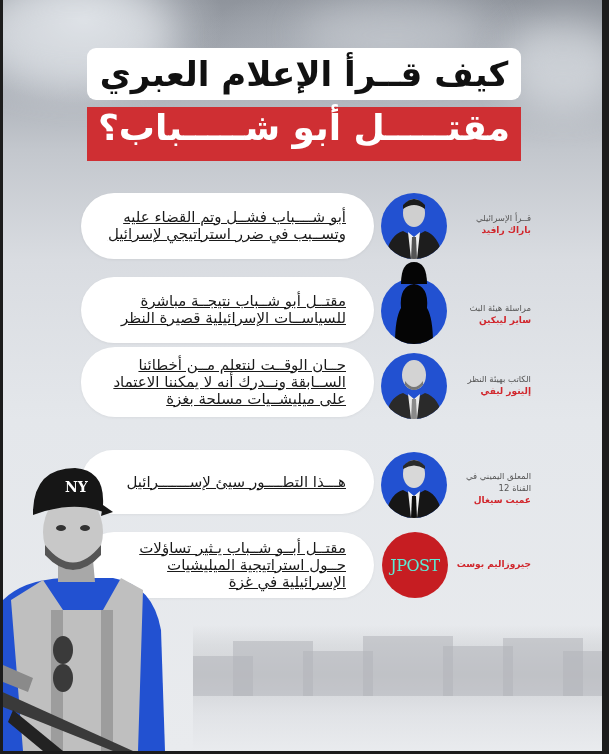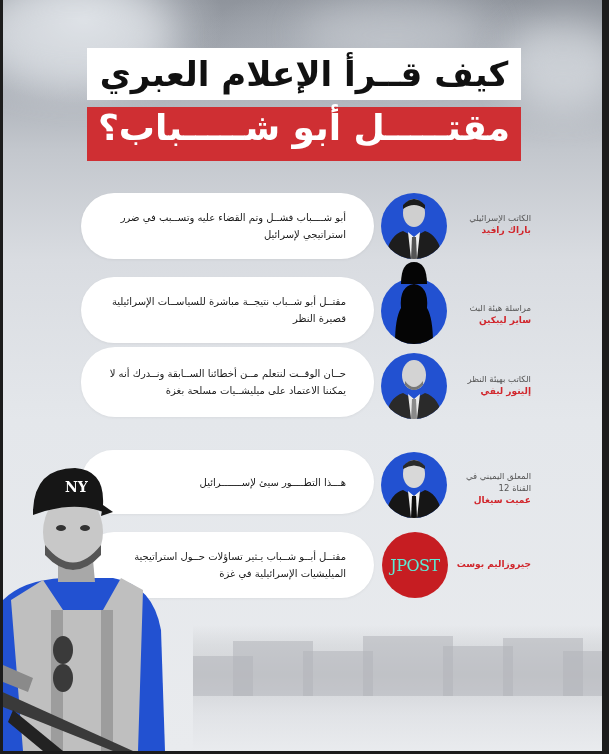--- a/index.html
+++ b/index.html
@@ -19,37 +19,38 @@
       position: absolute; left: 190px; top: 625px; width: 409px; height: 126px;
       background:
         linear-gradient(180deg, rgba(233,235,238,0) 0px, rgba(210,212,215,0.6) 20px, rgba(200,202,206,0.75) 50px, rgba(222,224,228,0.7) 90px, rgba(233,235,238,0.9) 126px);
     }
     .bldg { position: absolute; bottom: 55px; background: rgba(178,181,186,0.55); }
 
     .title-white {
       position: absolute; left: 84px; top: 48px; width: 434px; height: 52px;
       background: #ffffff; display: flex; align-items: center; justify-content: center;
       direction: rtl;
+      border-radius: 9px;
     }
     .title-white span { font-family: "DejaVu Sans", sans-serif; font-weight: bold; font-size: 34px; color: #111; letter-spacing: 0px; }
     .title-red {
       position: absolute; left: 84px; top: 107px; width: 434px; height: 54px;
       background: #cf2f33; display: flex; align-items: flex-start; justify-content: center;
       direction: rtl;
     }
     .title-red span { font-family: "DejaVu Sans", sans-serif; font-weight: bold; font-size: 36px; color: #ffffff; }
 
     .row { position: absolute; left: 0; width: 599px; height: 80px; }
     .bubble {
       position: absolute; left: 78px; width: 293px; background: #ffffff; border-radius: 34px;
       display: flex; align-items: center; justify-content: flex-start;
       direction: rtl; padding: 0 28px 0 18px;
       box-shadow: 0 1px 3px rgba(0,0,0,0.05);
     }
-    .bubble p { font-family: "DejaVu Sans", sans-serif; font-size: 10px; line-height: 17px; color: #1a1a1a; text-align: right; width: 100%; }
+    .bubble p { font-family: "DejaVu Sans", sans-serif; font-size: 15px; line-height: 17px; color: #1a1a1a; text-align: right; width: 100%; text-decoration: underline; }
 
     .avatar {
       position: absolute; left: 378px; width: 66px; height: 66px; border-radius: 50%;
       background: #2251d1; overflow: hidden;
     }
     .avatar svg { position: absolute; left: 0; top: 0; }
 
     .caption { position: absolute; left: 448px; width: 80px; direction: rtl; text-align: right; }
     .caption .role { font-size: 8.5px; line-height: 12px; color: #555; display: block; }
     .caption .name { font-size: 9px; line-height: 12px; color: #d1262c; font-weight: bold; display: block; }
@@ -95,21 +96,21 @@
     <div class="avatar" style="top:3px">
       <svg width="66" height="66" viewBox="0 0 66 66">
         <ellipse cx="33" cy="20" rx="11" ry="14" fill="#cfcfcf"></ellipse>
         <path d="M22 12 Q33 0 44 12 L44 16 Q33 8 22 16 Z" fill="#1b1b1b"></path>
         <path d="M4 66 Q8 42 22 38 L33 44 L44 38 Q58 42 62 66 Z" fill="#1d1d1d"></path>
         <path d="M27 39 L33 44 L39 39 L36 66 L30 66 Z" fill="#f0f0f0"></path>
         <path d="M31 44 L35 44 L36 66 L30 66 Z" fill="#555"></path>
       </svg>
     </div>
     <div class="caption" style="top:22px">
-      <span class="role">الكاتب الإسرائيلي</span>
+      <span class="role">قــرأ الإسرائيلي</span>
       <span class="name">باراك رافيد</span>
     </div>
   </div>
 
   <div class="row" style="top:272px">
     <div class="bubble" style="top:5px;height:66px">
       <p>مقتــل أبو شــباب نتيجــة مباشرة للسياســات الإسرائيلية قصيرة النظر</p>
     </div>
     <div class="avatar" style="top:6px;overflow:visible;background:transparent">
       <div style="position:absolute;left:0;top:0;width:66px;height:66px;border-radius:50%;background:#2251d1;overflow:hidden">

